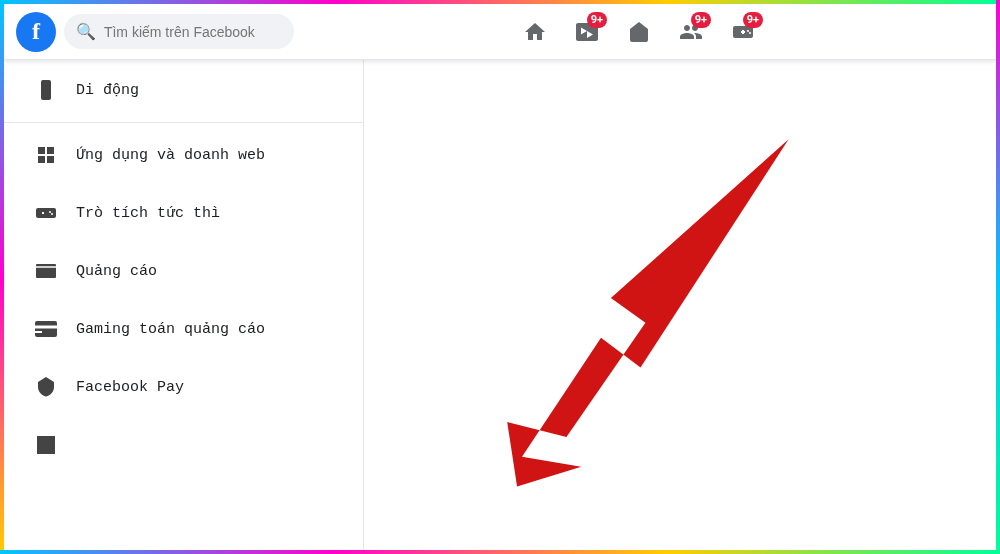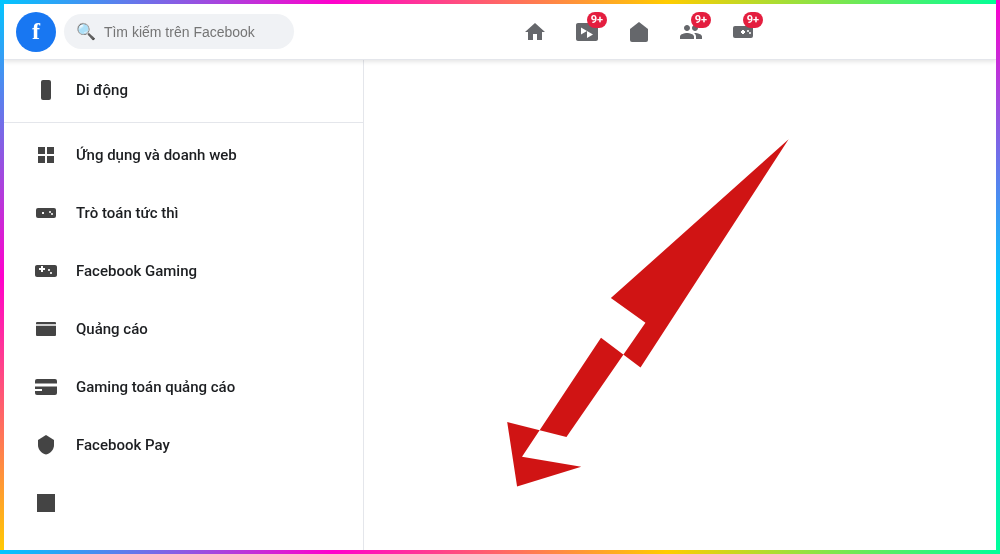--- a/index.html
+++ b/index.html
@@ -150,20 +150,21 @@
       display: flex;
     }
 
     
     .sidebar {
       width: 360px;
       background: #fff;
       border-right: 1px solid #e4e6eb;
       overflow-y: auto;
       flex-shrink: 0;
+      font-family: Liberation Mono, monospace;
     }
 
     .sidebar-item {
       display: flex;
       align-items: center;
       padding: 10px 16px;
       gap: 12px;
       cursor: pointer;
       border-radius: 8px;
       margin: 2px 8px;
@@ -293,31 +294,23 @@
 
     <div class="sidebar-item">
       <div class="sidebar-item-icon">
         <svg width="24" height="24" viewBox="0 0 24 24" fill="#444">
             <rect x="2" y="7" width="20" height="10" rx="2"></rect>
             <path d="M8 12h2m-1-1v2" stroke="white" stroke-width="1.5" fill="none"></path>
             <circle cx="16" cy="11" r="1" fill="white"></circle>
             <circle cx="18" cy="13" r="1" fill="white"></circle>
           </svg>
       </div>
-      <span class="sidebar-item-label">Trò toán tức thì</span>
-    </div>
-
-    <div class="sidebar-item">
-      <div class="sidebar-item-icon">
-        <svg width="24" height="24" viewBox="0 0 24 24" fill="#444">
-            <path d="M21 6H3c-1.1 0-2 .9-2 2v8c0 1.1.9 2 2 2h18c1.1 0 2-.9 2-2V8c0-1.1-.9-2-2-2zM11 11H9v2H7v-2H5V9h2V7h2v2h2v2zm4 1c-.55 0-1-.45-1-1s.45-1 1-1 1 .45 1 1-.45 1-1 1zm2 3c-.55 0-1-.45-1-1s.45-1 1-1 1 .45 1 1-.45 1-1 1z"></path>
-          </svg>
-      </div>
-      <span class="sidebar-item-label">Facebook Gaming</span>
-    </div>
+      <span class="sidebar-item-label">Trò tích tức thì</span>
+    </div>
+
 
 
     <div class="sidebar-item">
       <div class="sidebar-item-icon">
         <svg width="24" height="24" viewBox="0 0 24 24" fill="#444">
             <rect x="2" y="5" width="20" height="14" rx="1"></rect>
             <path d="M2 8h20" stroke="white" stroke-width="1.5"></path>
           </svg>
       </div>
       <span class="sidebar-item-label">Quảng cáo</span>

